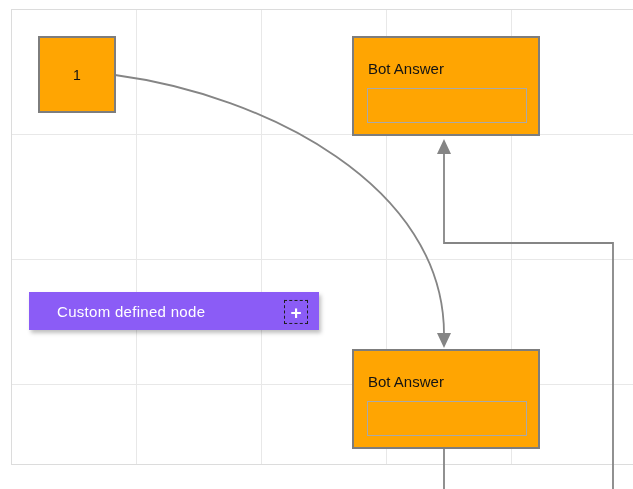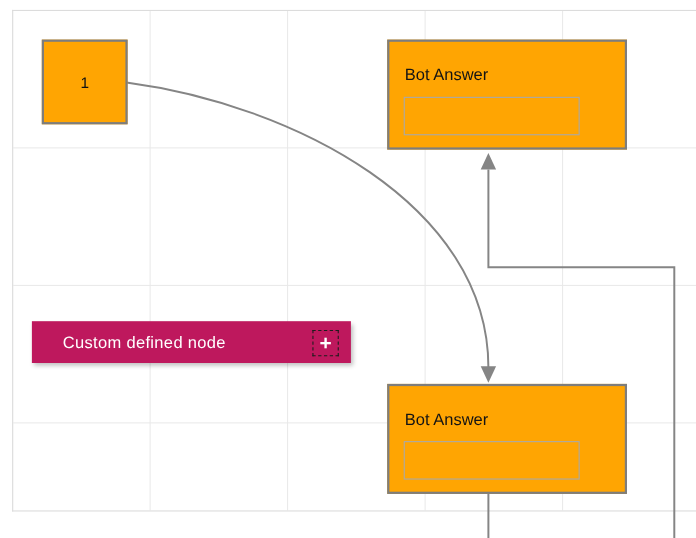--- a/index.html
+++ b/index.html
@@ -62,21 +62,21 @@
     top: 36px;
     width: 78px;
     height: 77px;
     display: flex;
     align-items: center;
     justify-content: center;
     font-size: 14px;
     color: #111111;
   }
   .node-bot {
-    width: 218px;
+    width: 188px;
     height: 100px;
   }
   .node-bot.top { left: 352px; top: 36px; }
   .node-bot.bottom { left: 352px; top: 349px; }
   .bot-title {
     position: absolute;
     left: 14px;
     top: 22px;
     font-size: 15px;
     color: #141414;
@@ -92,21 +92,21 @@
     border: 1px solid #a9a9a9;
     background: transparent;
   }
   
   .custom-node {
     position: absolute;
     left: 29px;
     top: 292px;
     width: 290px;
     height: 38px;
-    background: #be185d;
+    background: #8b5cf6;
     box-shadow: 2px 3px 4px rgba(0,0,0,0.25);
     display: flex;
     align-items: center;
   }
   .custom-node .label {
     margin-left: 28px;
     font-size: 15px;
     letter-spacing: 0.3px;
     color: #ffffff;
     white-space: nowrap;

